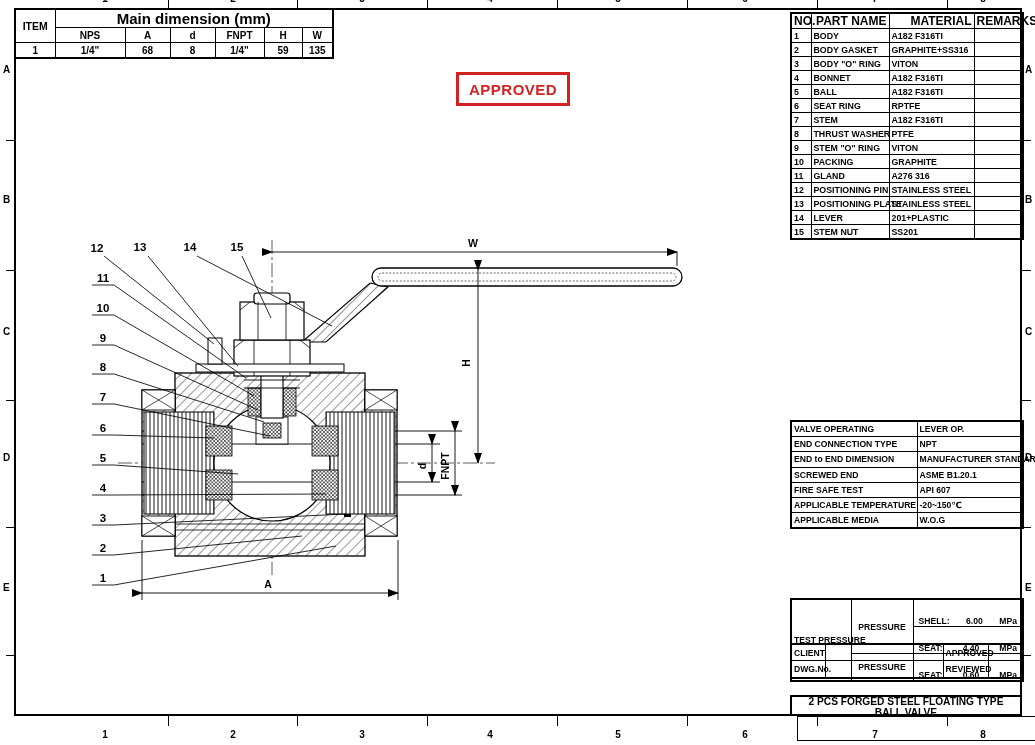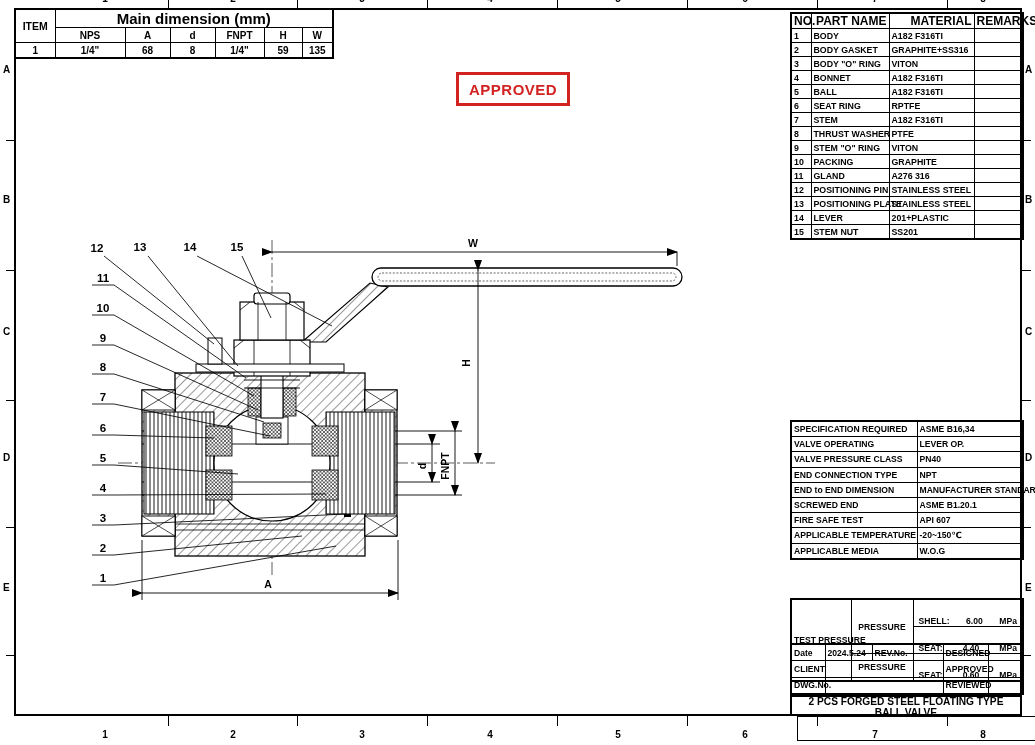--- a/index.html
+++ b/index.html
@@ -440,30 +440,22 @@
 </div>
 
 <div id="spectable">
   <table>
     <colgroup>
         <col style="width:126px">
         <col style="width:106px">
       </colgroup>
     <tbody>
         <tr>
-          <td>SPECIFICATION REQUIRED</td>
-          <td>ASME B16,34</td>
-        </tr>
-        <tr>
           <td>VALVE OPERATING</td>
           <td>LEVER OP.</td>
-        </tr>
-        <tr>
-          <td>VALVE PRESSURE CLASS</td>
-          <td>PN40</td>
         </tr>
         <tr>
           <td>END CONNECTION TYPE</td>
           <td>NPT</td>
         </tr>
         <tr>
           <td>END to END DIMENSION</td>
           <td>MANUFACTURER STANDARD</td>
         </tr>
         <tr>
@@ -532,28 +524,20 @@
   <table>
     <colgroup>
         <col style="width:34px">
         <col style="width:47px">
         <col style="width:41px">
         <col style="width:30px">
         <col style="width:45px">
         <col style="width:35px">
       </colgroup>
     <tbody>
-        <tr>
-      <td>Date</td>
-      <td>2024.5.24</td>
-      <td>REV.No.</td>
-      <td></td>
-      <td>DESIGNED</td>
-      <td></td>
-    </tr>
     <tr>
       <td>CLIENT</td>
       <td colspan="3"></td>
       <td>APPROVED</td>
       <td></td>
     </tr>
     <tr>
       <td>DWG.No.</td>
       <td colspan="3"></td>
       <td>REVIEWED</td>

